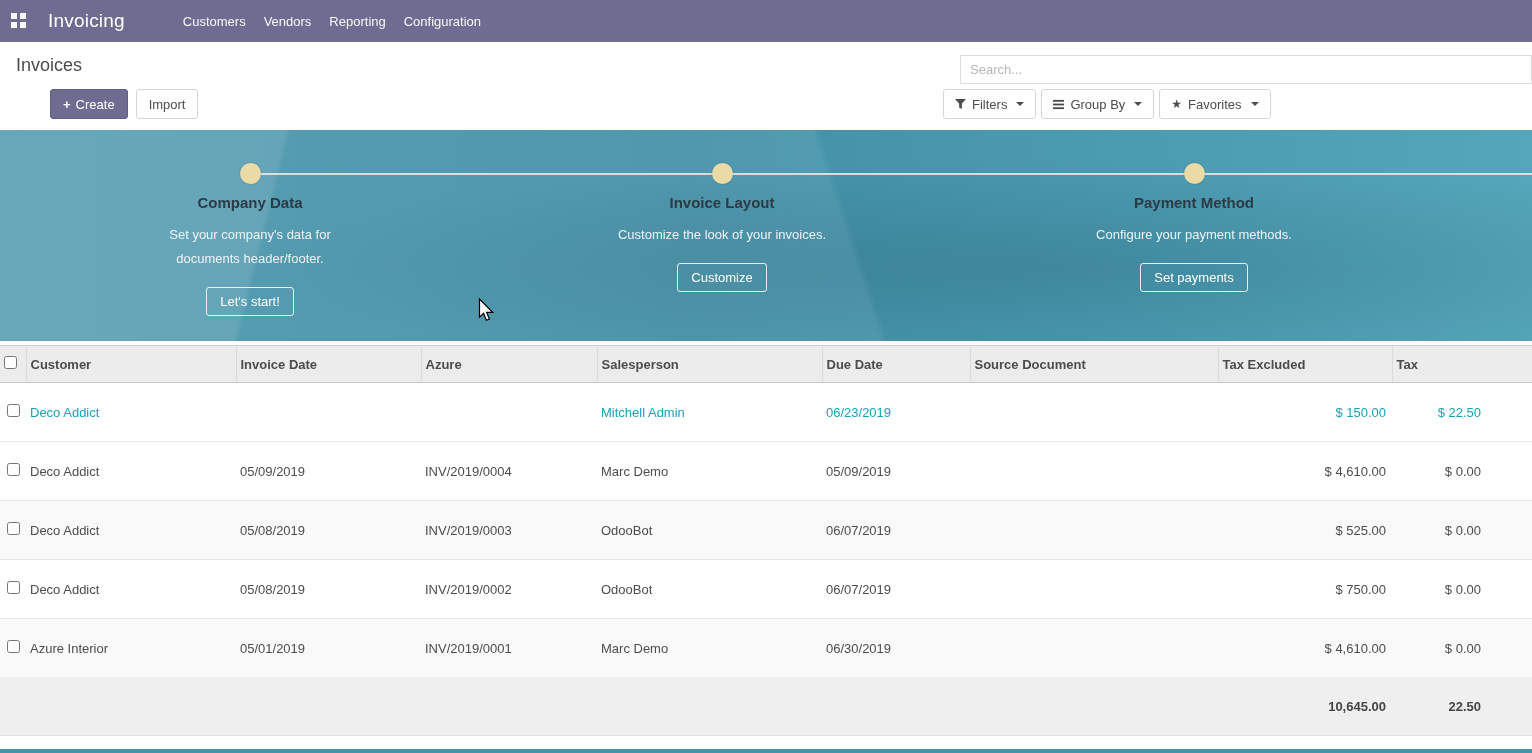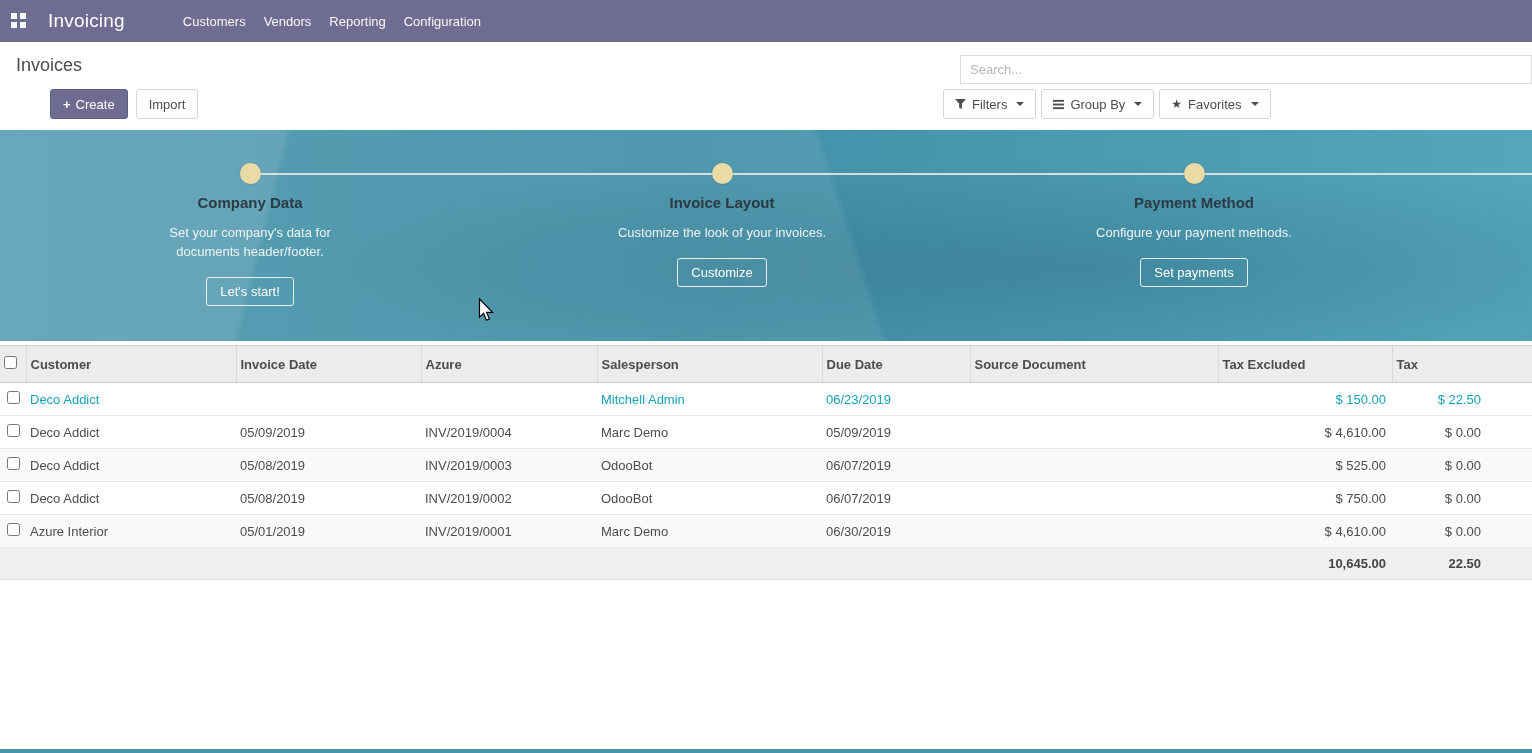--- a/index.html
+++ b/index.html
@@ -55,40 +55,40 @@
       radial-gradient(ellipse at 68% 65%, rgba(10,50,70,0.18), rgba(0,0,0,0) 55%),
       linear-gradient(90deg, #4b96ac 0%, #4290a7 45%, #55a6ba 100%);
   }
   .ob-line { position:absolute; top:43px; left:250px; right:0; height:2px; background:rgba(235,235,235,.85); }
   .ob-dot {
     position:absolute; top:33px; width:21px; height:21px; border-radius:50%;
     background:#e9daa6; box-shadow:0 0 0 1px rgba(0,0,0,0.06); z-index:2;
   }
   .ob-step { position:absolute; top:64px; width:300px; transform:translateX(-50%); text-align:center; }
   .ob-title { font-size:15px; font-weight:bold; color:#2c3a45; margin-bottom:12px; }
-  .ob-desc { font-size:13px; line-height:19px; color:#edf4f6; max-width:212px; margin:0 auto; }
+  .ob-desc { font-size:13px; line-height:24px; color:#edf4f6; max-width:212px; margin:0 auto; }
   .ob-btn {
     margin-top:16px; background:transparent; border:1px solid rgba(255,255,255,.85); color:#fff;
     border-radius:3px; padding:6px 13px; font-size:13px; cursor:pointer; font-family:inherit;
   }
 
   
   .cursor { position:absolute; left:478px; top:298px; z-index:50; pointer-events:none; }
 
   
   .list-wrap { margin-top:4px; }
   table.invoice-list { width:1532px; border-collapse:collapse; table-layout:fixed; font-size:13px; }
   .invoice-list th {
     background:#ececec; font-weight:bold; color:#4c4c4c; text-align:left;
     height:26px; padding:10px 4px; border-top:1px solid #cfcfcf; border-bottom:1px solid #c8c8c8;
     overflow:hidden; white-space:nowrap;
   }
   .invoice-list th + th { border-left:1px solid #dadada; }
   .invoice-list td {
-    height:33px; padding:8px 4px; border-bottom:1px solid #e8e8e8; white-space:nowrap; overflow:hidden;
+    height:33px; padding:21px 4px; border-bottom:1px solid #e8e8e8; white-space:nowrap; overflow:hidden;
   }
   .invoice-list tbody tr { background:#fff; cursor:pointer; }
   .invoice-list tbody tr:nth-child(odd) { background:#f9f9f9; }
   .invoice-list tbody tr:first-child { background:#fff; }
   .invoice-list tr.draft td { color:#17a2b8; }
   .cell-check { text-align:center; }
   .cell-check input { margin:0; width:13px; height:13px; cursor:pointer; }
   .num { text-align:right; padding-right:6px !important; }
   .tax-col { text-align:right; padding-right:51px !important; }
   .invoice-list tfoot td {

